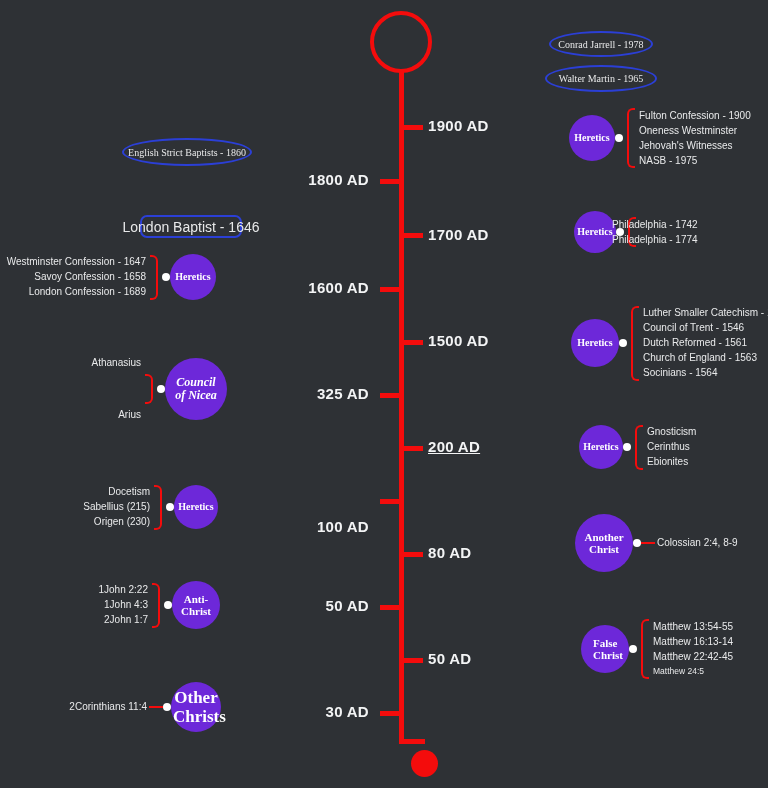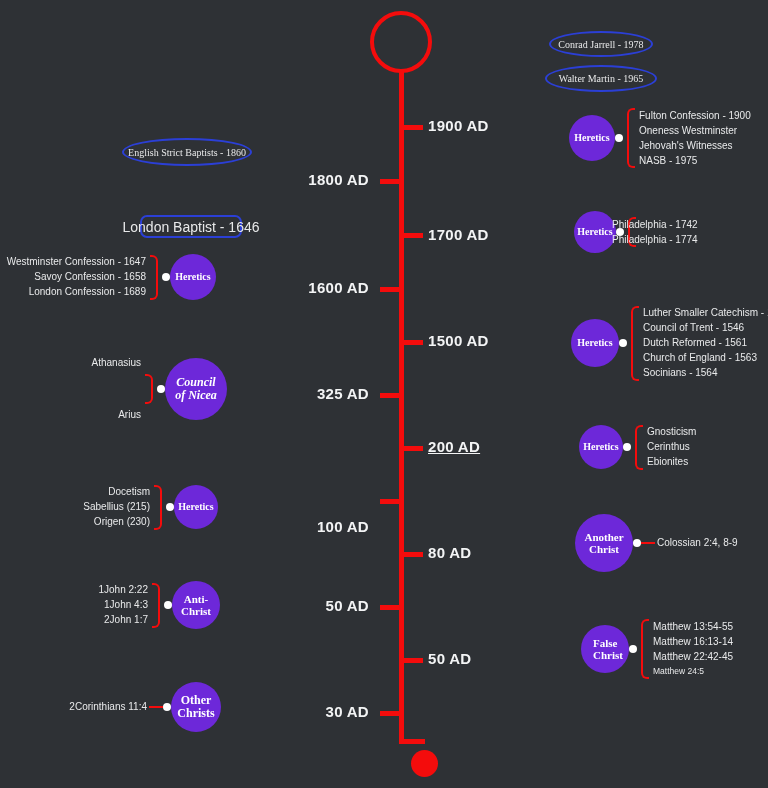--- a/index.html
+++ b/index.html
@@ -239,21 +239,21 @@
       <div class="bubble" style="left: 172px; top: 581px; width: 48px; height: 48px; font-size: 11px;">
         <span style="display: block; width: 44px;">Anti-Christ</span>
       </div>
       <div class="conn-dot" style="left: 164px; top: 601px;"></div>
       <div class="bracket open-right" style="left: 152px; top: 582.5px; height: 45px;"></div>
       <div class="items to-left" style="top: 582.5px; height: 45px; right: 620px;">
         <div class="row" style="height: 15px; display: flex; align-items: center; justify-content: flex-end;">1John 2:22</div>
         <div class="row" style="height: 15px; display: flex; align-items: center; justify-content: flex-end;">1John 4:3</div>
         <div class="row" style="height: 15px; display: flex; align-items: center; justify-content: flex-end;">2John 1:7</div>
       </div>
-      <div class="bubble" style="left: 171px; top: 682px; width: 50px; height: 50px; font-size: 12px;">
+      <div class="bubble" style="left: 171px; top: 682px; width: 50px; height: 50px; font-size: 17px;">
         <span style="display: block; width: 46px;">Other Christs</span>
       </div>
       <div class="conn-dot" style="left: 163px; top: 703px;"></div>
       <div class="conn-line" style="left: 149px; top: 706px; width: 14px;"></div>
       <div class="items to-left" style="top: 699.5px; height: 15px; right: 621px;">
         <div class="row" style="height: 15px; display: flex; align-items: center; justify-content: flex-end;">2Corinthians 11:4</div>
       </div>
       <div class="bubble" style="left: 569px; top: 115px; width: 46px; height: 46px; font-size: 10px;">
         <span style="display: block; width: 42px;">Heretics</span>
       </div>

